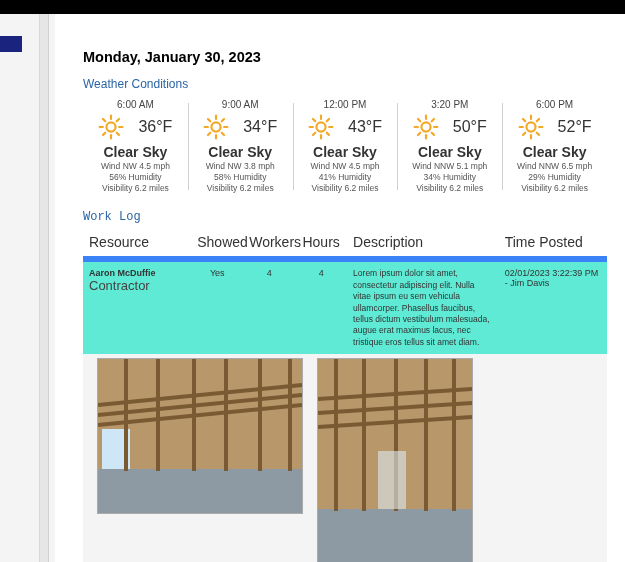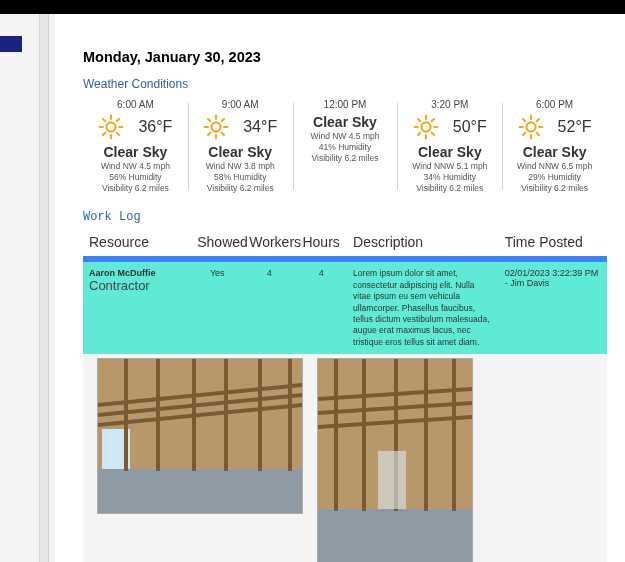--- a/index.html
+++ b/index.html
@@ -246,20 +246,38 @@
         <span class="w-temp">34°F</span>
       </div>
       <div class="w-cond">Clear Sky</div>
       <div class="w-detail">Wind NW 3.8 mph</div>
       <div class="w-detail">58% Humidity</div>
       <div class="w-detail">Visibility 6.2 miles</div>
     </div>
 
     <div class="weather-card">
       <div class="w-time">12:00 PM</div>
+      <div class="w-main">
+        <span>
+          <svg class="sun-icon" viewBox="0 0 24 24">
+              <g fill="none" stroke="#f4a825" stroke-width="2" stroke-linecap="round">
+                <circle cx="12" cy="12" r="4.2"></circle>
+                <line x1="12" y1="1.5" x2="12" y2="4.5"></line>
+                <line x1="12" y1="19.5" x2="12" y2="22.5"></line>
+                <line x1="1.5" y1="12" x2="4.5" y2="12"></line>
+                <line x1="19.5" y1="12" x2="22.5" y2="12"></line>
+                <line x1="4.6" y1="4.6" x2="6.7" y2="6.7"></line>
+                <line x1="17.3" y1="17.3" x2="19.4" y2="19.4"></line>
+                <line x1="4.6" y1="19.4" x2="6.7" y2="17.3"></line>
+                <line x1="17.3" y1="6.7" x2="19.4" y2="4.6"></line>
+              </g>
+            </svg>
+        </span>
+        <span class="w-temp">43°F</span>
+      </div>
       <div class="w-cond">Clear Sky</div>
       <div class="w-detail">Wind NW 4.5 mph</div>
       <div class="w-detail">41% Humidity</div>
       <div class="w-detail">Visibility 6.2 miles</div>
     </div>
 
     <div class="weather-card">
       <div class="w-time">3:20 PM</div>
       <div class="w-main">
         <span>

